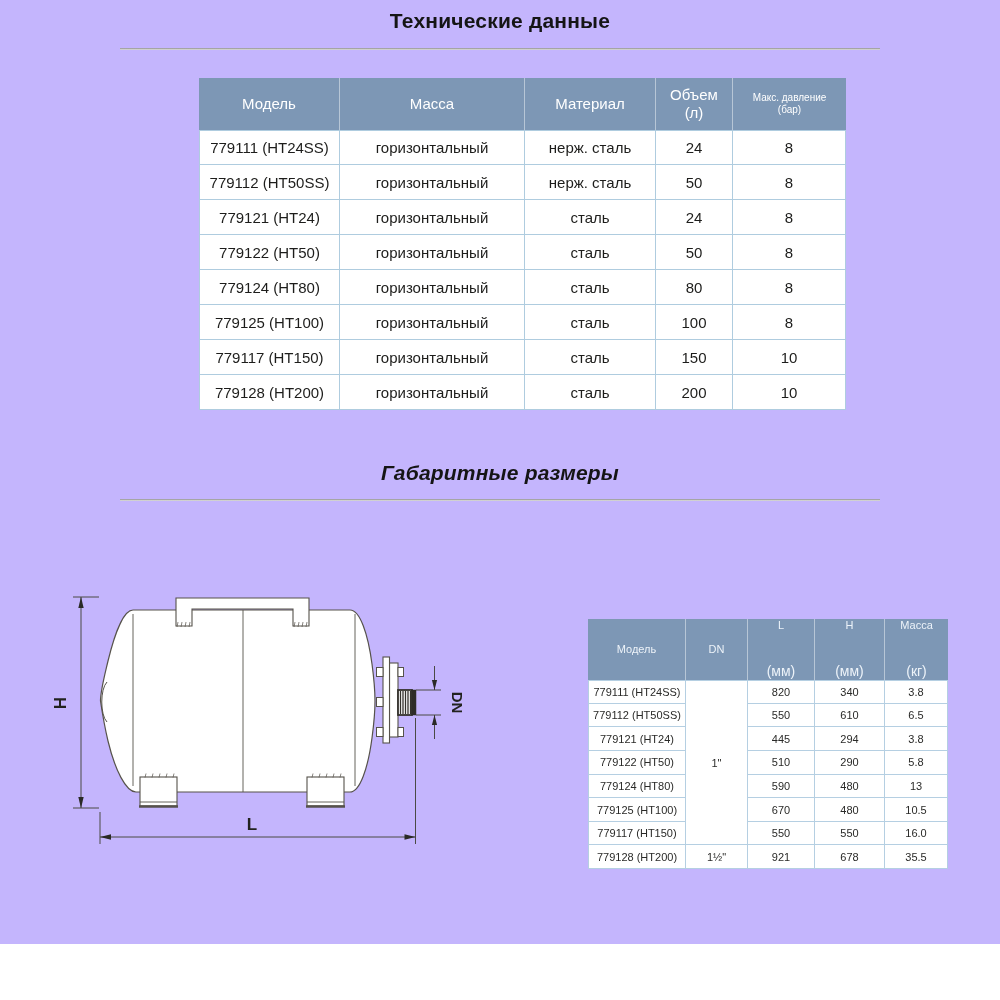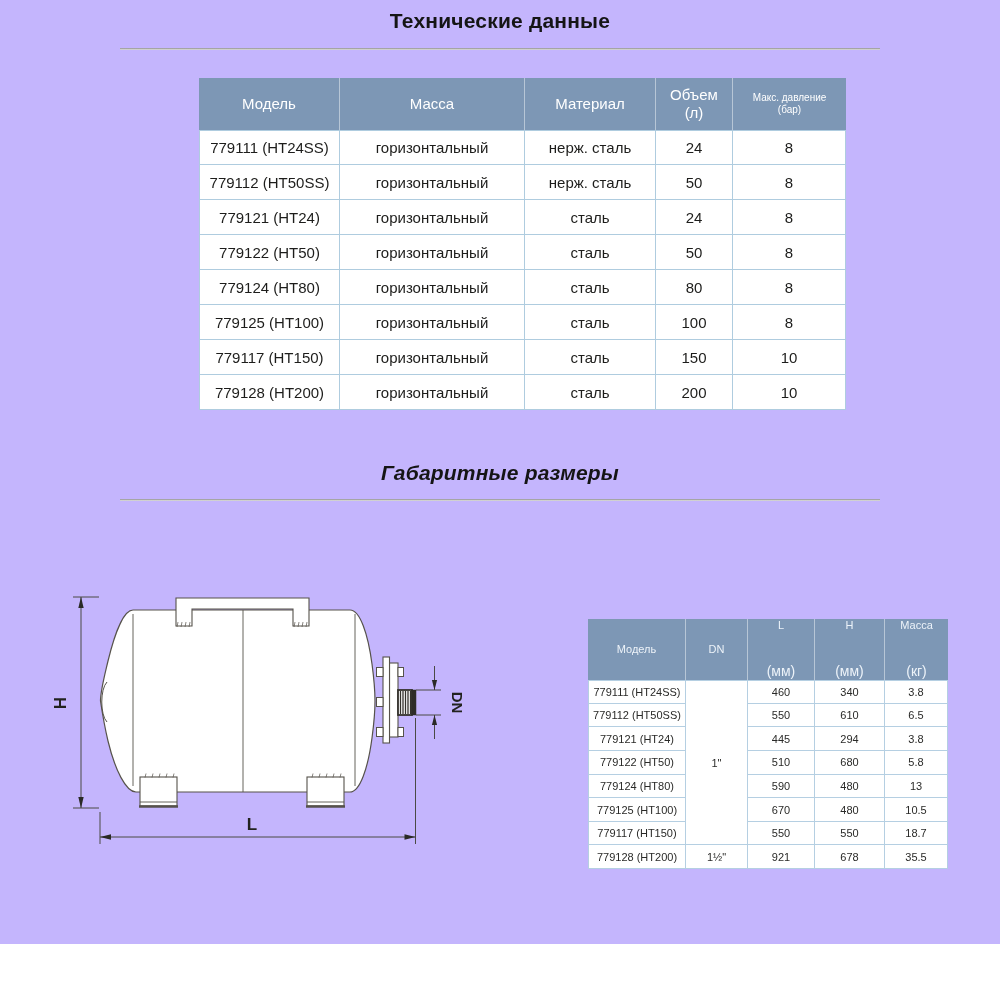--- a/index.html
+++ b/index.html
@@ -273,59 +273,59 @@
           <th>
             <div>Масса</div>
             <div class="l2">(кг)</div>
           </th>
         </tr>
       </thead>
     <tbody id="dims-body">
         <tr>
           <td>779111 (HT24SS)</td>
           <td rowspan="7">1"</td>
-          <td>460</td>
+          <td>820</td>
           <td>340</td>
           <td>3.8</td>
         </tr>
         <tr>
           <td>779112 (HT50SS)</td>
           <td>550</td>
           <td>610</td>
           <td>6.5</td>
         </tr>
         <tr>
           <td>779121 (HT24)</td>
           <td>445</td>
           <td>294</td>
           <td>3.8</td>
         </tr>
         <tr>
           <td>779122 (HT50)</td>
           <td>510</td>
-          <td>680</td>
+          <td>290</td>
           <td>5.8</td>
         </tr>
         <tr>
           <td>779124 (HT80)</td>
           <td>590</td>
           <td>480</td>
           <td>13</td>
         </tr>
         <tr>
           <td>779125 (HT100)</td>
           <td>670</td>
           <td>480</td>
           <td>10.5</td>
         </tr>
         <tr>
           <td>779117 (HT150)</td>
           <td>550</td>
           <td>550</td>
-          <td>18.7</td>
+          <td>16.0</td>
         </tr>
         <tr>
           <td>779128 (HT200)</td>
           <td>1½"</td>
           <td>921</td>
           <td>678</td>
           <td>35.5</td>
         </tr>
       </tbody>
   </table>

